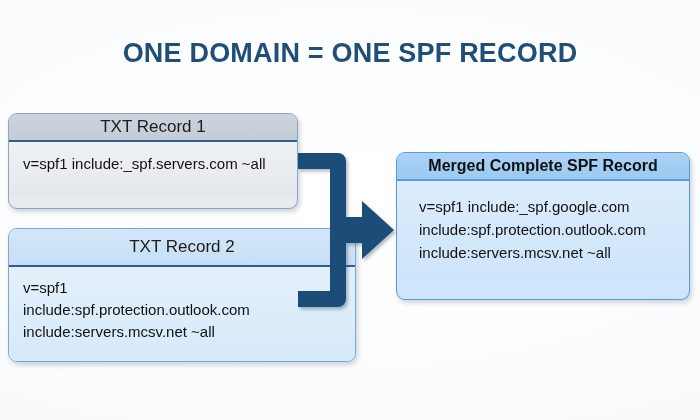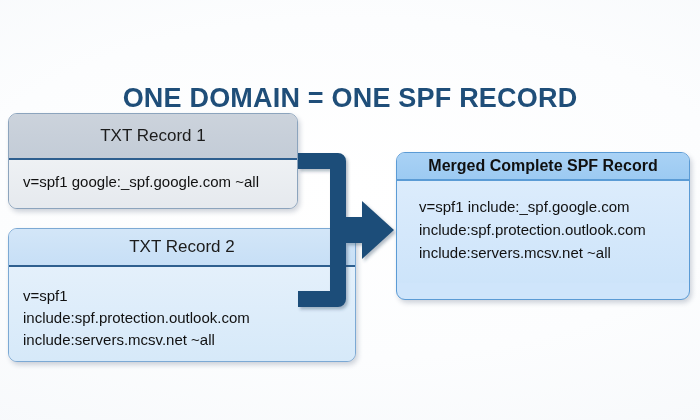--- a/index.html
+++ b/index.html
@@ -27,21 +27,20 @@
     position: absolute;
     left: 0;
     top: 38px;
     width: 700px;
     text-align: center;
     font-size: 27px;
     font-weight: 600;
     letter-spacing: 0.2px;
     color: #1f4e79;
     white-space: nowrap;
-    margin-top: 45px;
   }
 
   
   .card {
     position: absolute;
     box-sizing: border-box;
     border-radius: 9px;
     overflow: hidden;
     box-shadow: 2px 3px 5px rgba(40, 60, 90, 0.22);
   }
@@ -64,21 +63,21 @@
   
   #card-txt1 {
     left: 8px;
     top: 113px;
     width: 290px;
     height: 96px;
     border: 1px solid #8ca4bd;
     background: #e7eaee;
   }
   #card-txt1 .card-header {
-    height: 46px;
+    height: 28px;
     background: linear-gradient(to bottom, #ccd3dc 0%, #c3ccd7 100%);
     border-bottom: 2px solid #2e5f8f;
     font-size: 17px;
     font-weight: 400;
     color: #1c1c1c;
   }
   #card-txt1 .card-body {
     height: 55px;
     padding: 13px 0 0 14px;
     background: linear-gradient(to bottom, #eef1f4 0%, #e4e8ed 100%);
@@ -98,21 +97,21 @@
   #card-txt2 .card-header {
     height: 38px;
     background: linear-gradient(to bottom, #d3e6f8 0%, #c7dff6 100%);
     border-bottom: 2px solid #2e5f8f;
     font-size: 17px;
     font-weight: 400;
     color: #1c1c1c;
   }
   #card-txt2 .card-body {
     height: 94px;
-    padding: 18px 0 0 14px;
+    padding: 10px 0 0 14px;
     background: linear-gradient(to bottom, #e4f0fb 0%, #d6e9f9 100%);
     font-size: 15px;
     line-height: 22px;
     color: #111111;
   }
 
   
   #card-merged {
     left: 396px;
     top: 152px;
@@ -150,21 +149,21 @@
 </head>
 <body>
 
 <div class="canvas">
 
   <div class="title">ONE DOMAIN = ONE SPF RECORD</div>
 
   <div class="card" id="card-txt1">
     <div class="card-header">TXT Record 1</div>
     <div class="card-body">
-      <div class="body-line">v=spf1 google:_spf.google.com ~all</div>
+      <div class="body-line">v=spf1 include:_spf.servers.com ~all</div>
     </div>
   </div>
 
   <div class="card" id="card-txt2">
     <div class="card-header">TXT Record 2</div>
     <div class="card-body">
       <div class="body-line">v=spf1</div>
       <div class="body-line">include:spf.protection.outlook.com</div>
       <div class="body-line">include:servers.mcsv.net ~all</div>
     </div>

